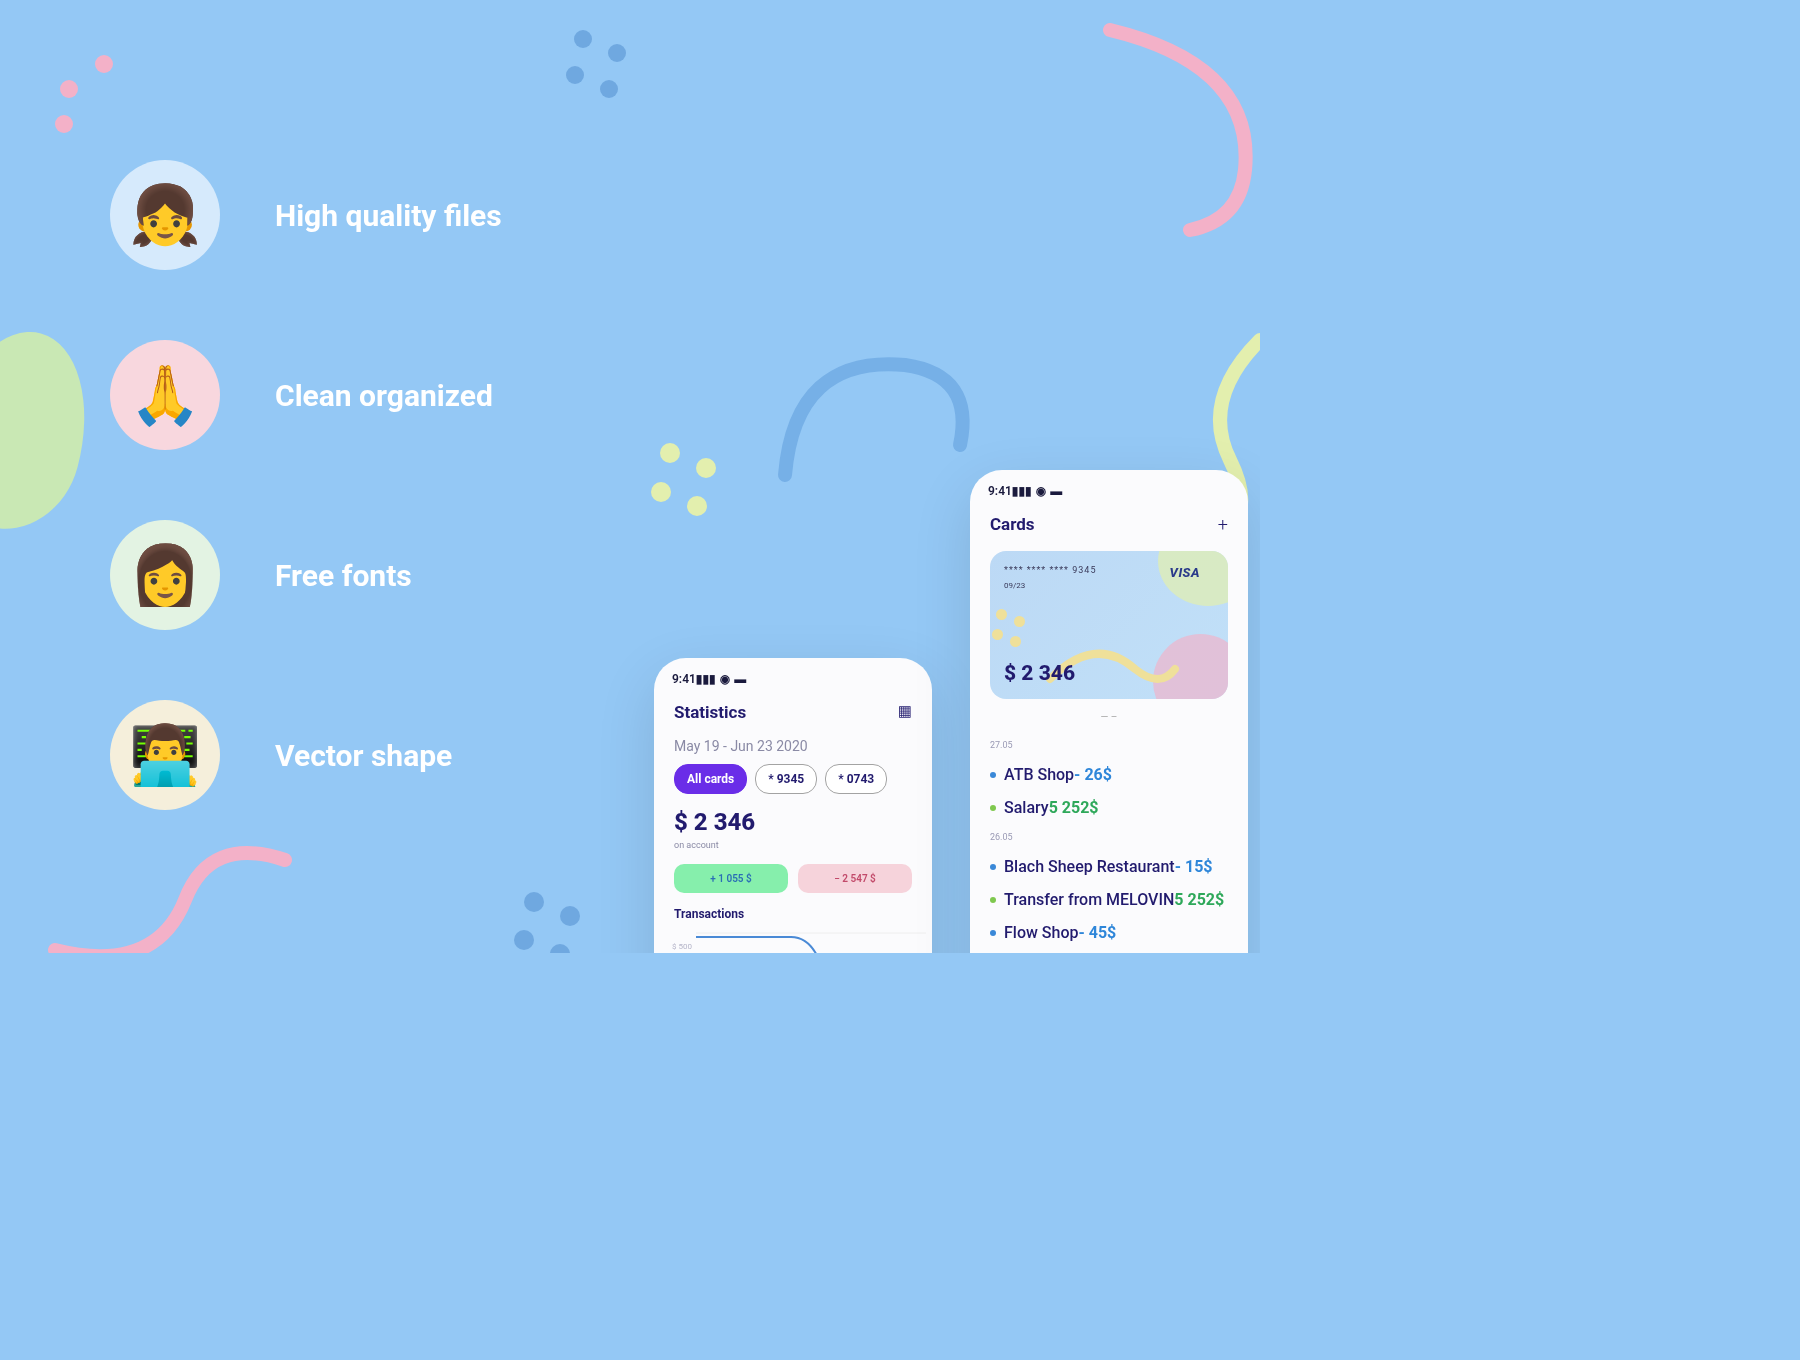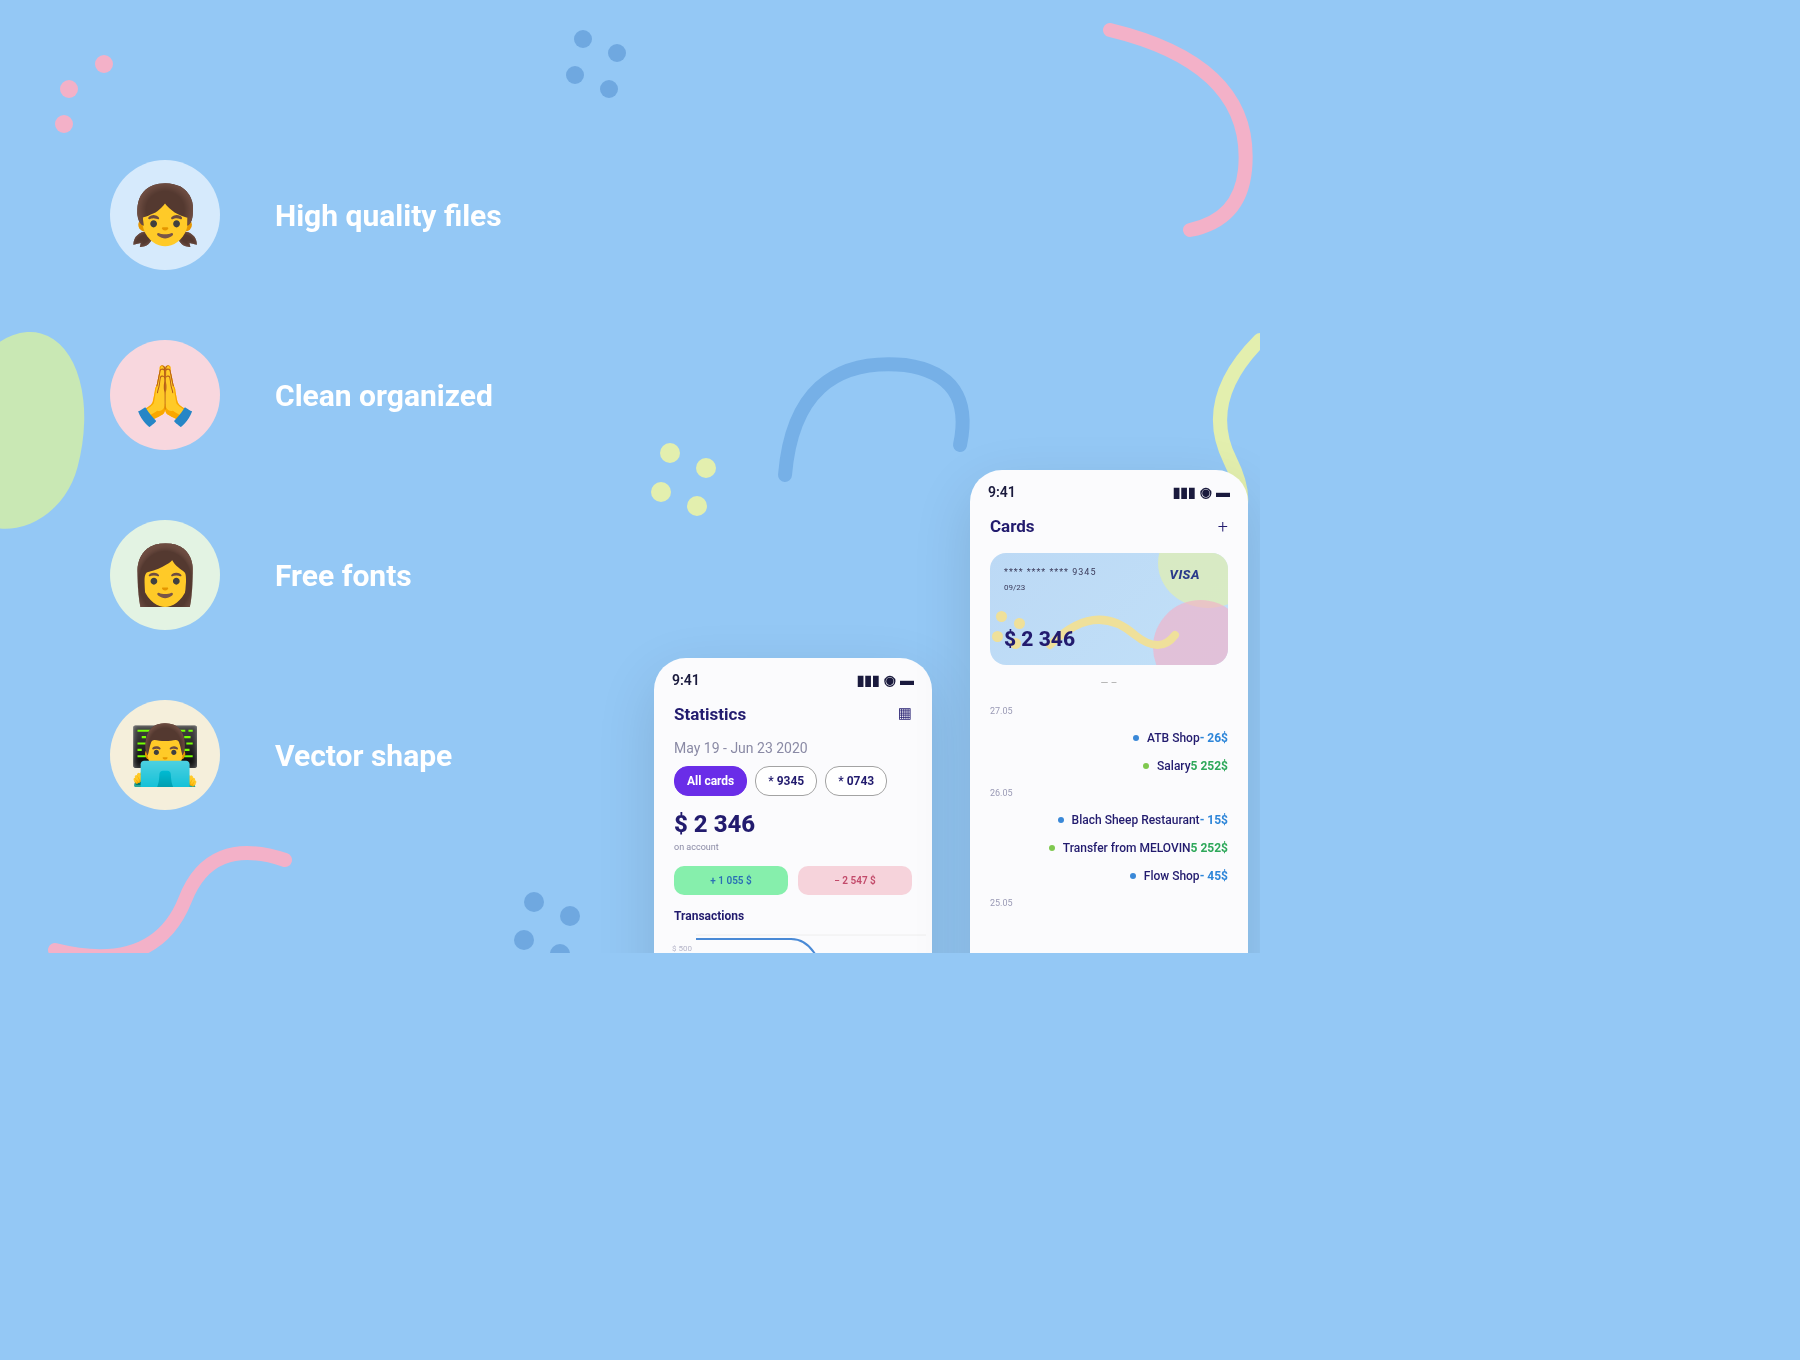--- a/index.html
+++ b/index.html
@@ -16,21 +16,21 @@
   .avatar.pink{background:#f8d7de}
   .avatar.green{background:#e3f3e3}
   .avatar.cream{background:#f5efdb}
   .feat-label{color:#fff;font-size:30px;font-weight:700}
   
   
   .phone{position:absolute;background:#fbfbfd;border-radius:32px;box-shadow:0 20px 60px rgba(0,0,0,.12);overflow:hidden}
   .phone1{left:654px;top:658px;width:278px;height:600px}
   .phone2{left:970px;top:470px;width:278px;height:600px}
   
-  .statusbar{display:flex;justify-content:space-between;align-items:center;padding:14px 18px 6px;font-size:14px;font-weight:600;color:#1a1a3d}
+  .statusbar{display:flex;justify-content:flex-start;align-items:center;padding:14px 18px 6px;font-size:12px;font-weight:600;color:#1a1a3d}
   .statusbar .icons{display:flex;gap:4px;align-items:center}
   
   .screen-hdr{display:flex;justify-content:space-between;align-items:flex-start;padding:10px 20px 16px}
   .screen-title{font-size:17px;font-weight:700;color:#221b6e}
   .screen-sub{font-size:14px;color:#8a8aa5;padding:0 20px 10px}
   
   .chips{display:flex;gap:8px;padding:0 20px 14px}
   .chip{padding:7px 12px;border-radius:14px;font-size:12px;font-weight:700;background:#fff;color:#221b6e;border:1px solid #a3a3a3}
   .chip.active{background:#6a2de8;color:#fff;border-color:#6a2de8}
   
@@ -41,32 +41,32 @@
   .pm{flex:1;text-align:center;padding:9px;border-radius:10px;font-size:10px;font-weight:600}
   .pm.plus{background:#86efac;color:#2a6fb5}
   .pm.minus{background:#f6d3db;color:#c24a6a}
   
   .sec-title{font-size:12px;font-weight:700;color:#221b6e;padding:0 20px 8px}
   
   .chart{padding:0 14px;position:relative;height:170px}
   .ylab{position:absolute;left:18px;font-size:8px;color:#b5b5c9}
   
   
-  .card-art{margin:0 20px 12px;height:112px;border-radius:16px;background:linear-gradient(135deg,#bcd9f5,#c1e0f8);position:relative;overflow:hidden;padding:14px}
+  .card-art{margin:0 20px 12px;height:148px;border-radius:16px;background:linear-gradient(135deg,#bcd9f5,#c1e0f8);position:relative;overflow:hidden;padding:14px}
   .card-num{font-size:9px;color:#3a3a5a;letter-spacing:1px}
   .card-exp{font-size:8px;color:#3a3a5a;margin-top:6px}
   .card-amt{position:absolute;left:14px;bottom:14px;font-size:21px;font-weight:800;color:#221b6e}
   .card-brand{position:absolute;right:28px;top:14px;font-size:13px;font-weight:800;font-style:italic;color:#2a3a8a;letter-spacing:.5px}
   .card-blob{position:absolute;border-radius:50%}
   
   .pager{text-align:center;color:#aaa;font-size:10px;padding-bottom:10px}
   
   .txns{padding:0 20px}
   .date-lbl{font-size:9px;color:#9a9ab5;margin:8px 0}
-  .txn{display:flex;align-items:center;justify-content:flex-end;padding:7px 0;font-size:12px}
+  .txn{display:flex;align-items:center;justify-content:flex-start;padding:7px 0;font-size:16px}
   .txn-left{display:flex;align-items:center;gap:8px;color:#221b6e;font-weight:500}
   .dot{width:6px;height:6px;border-radius:50%}
   .dot.b{background:#3a88d8}
   .dot.g{background:#7fc84f}
   .tx-amt{font-weight:700}
   .tx-amt.neg{color:#2e86d9}
   .tx-amt.pos{color:#2ea85a}
   
   .tabbar{position:absolute;bottom:0;left:0;right:0;height:56px;background:#fff;display:flex;justify-content:space-around;align-items:center;border-top:1px solid #f0f0f4}
   .tab-icon{width:20px;height:20px;display:flex;align-items:center;justify-content:center;color:#9a9ab5}

